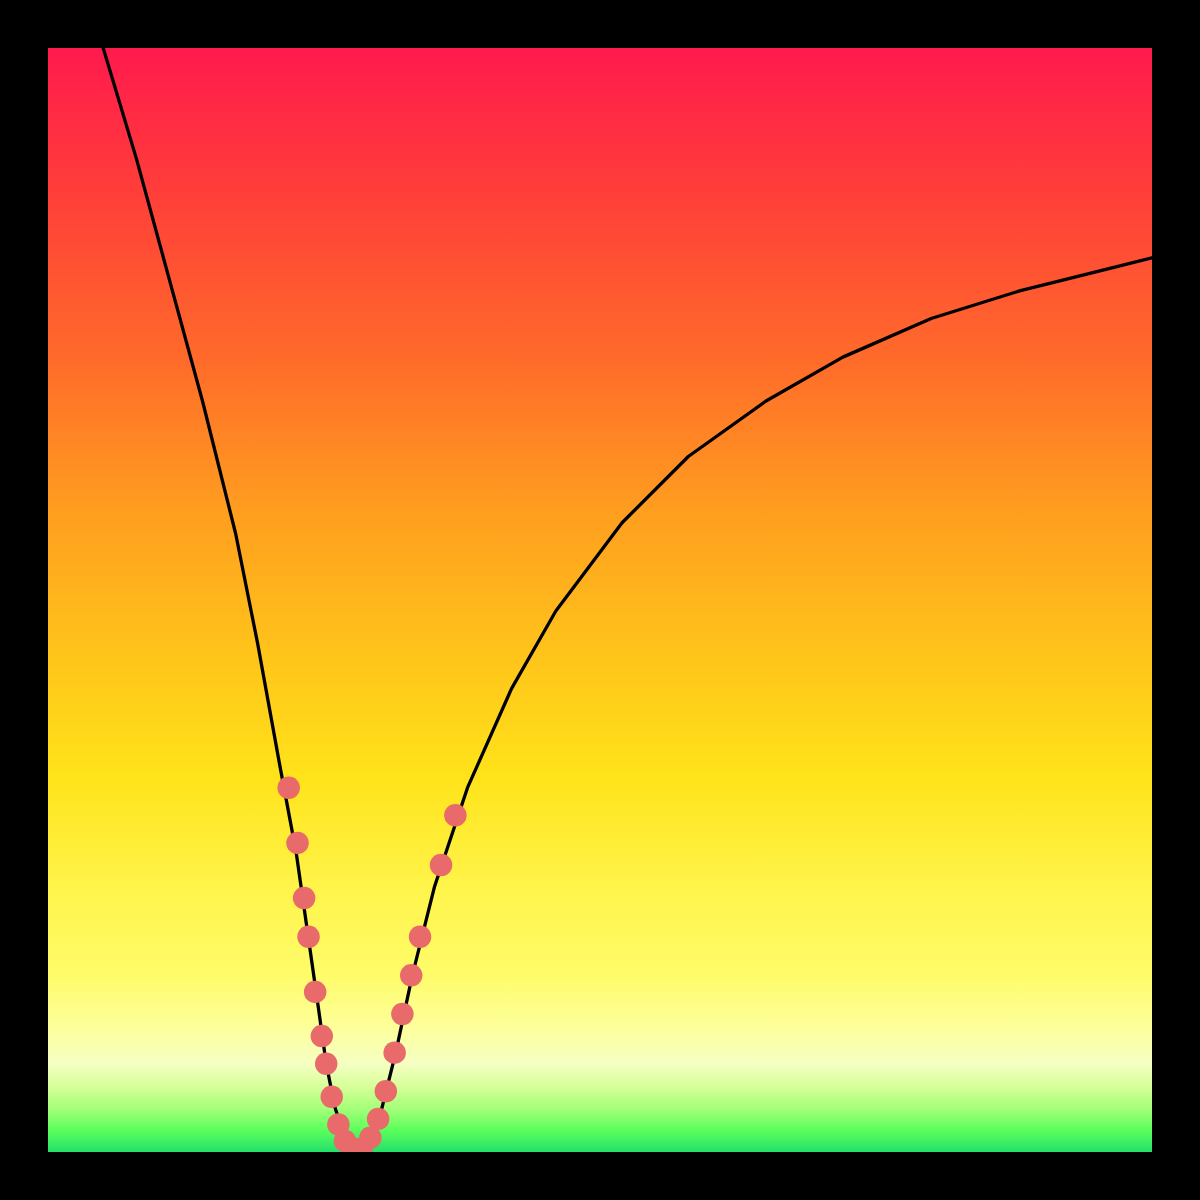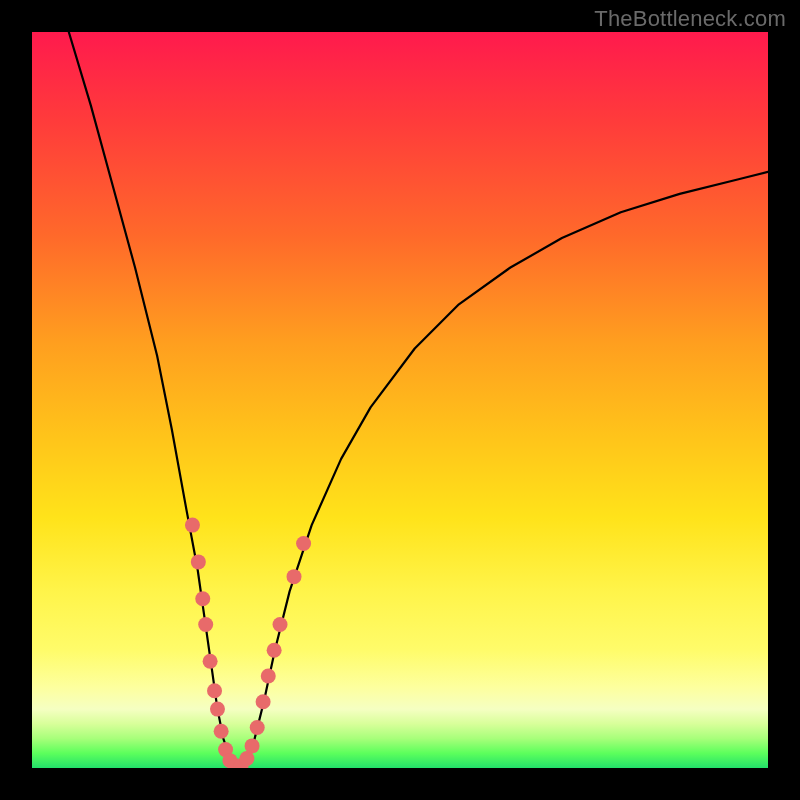--- a/index.html
+++ b/index.html
@@ -98,14 +98,13 @@
           <circle cx="225.22" cy="695.52" r="7.5" class="dot"></circle>
           <circle cx="231.10" cy="669.76" r="7.5" class="dot"></circle>
           <circle cx="236.26" cy="644.00" r="7.5" class="dot"></circle>
           <circle cx="242.14" cy="618.24" r="7.5" class="dot"></circle>
           <circle cx="248.03" cy="592.48" r="7.5" class="dot"></circle>
           <circle cx="262.02" cy="544.64" r="7.5" class="dot"></circle>
           <circle cx="271.58" cy="511.52" r="7.5" class="dot"></circle>
         </g>
     </svg>
   </div>
-  <div class="watermark">TheBottleneck.com</div>
 </div>
 
 </body></html>

